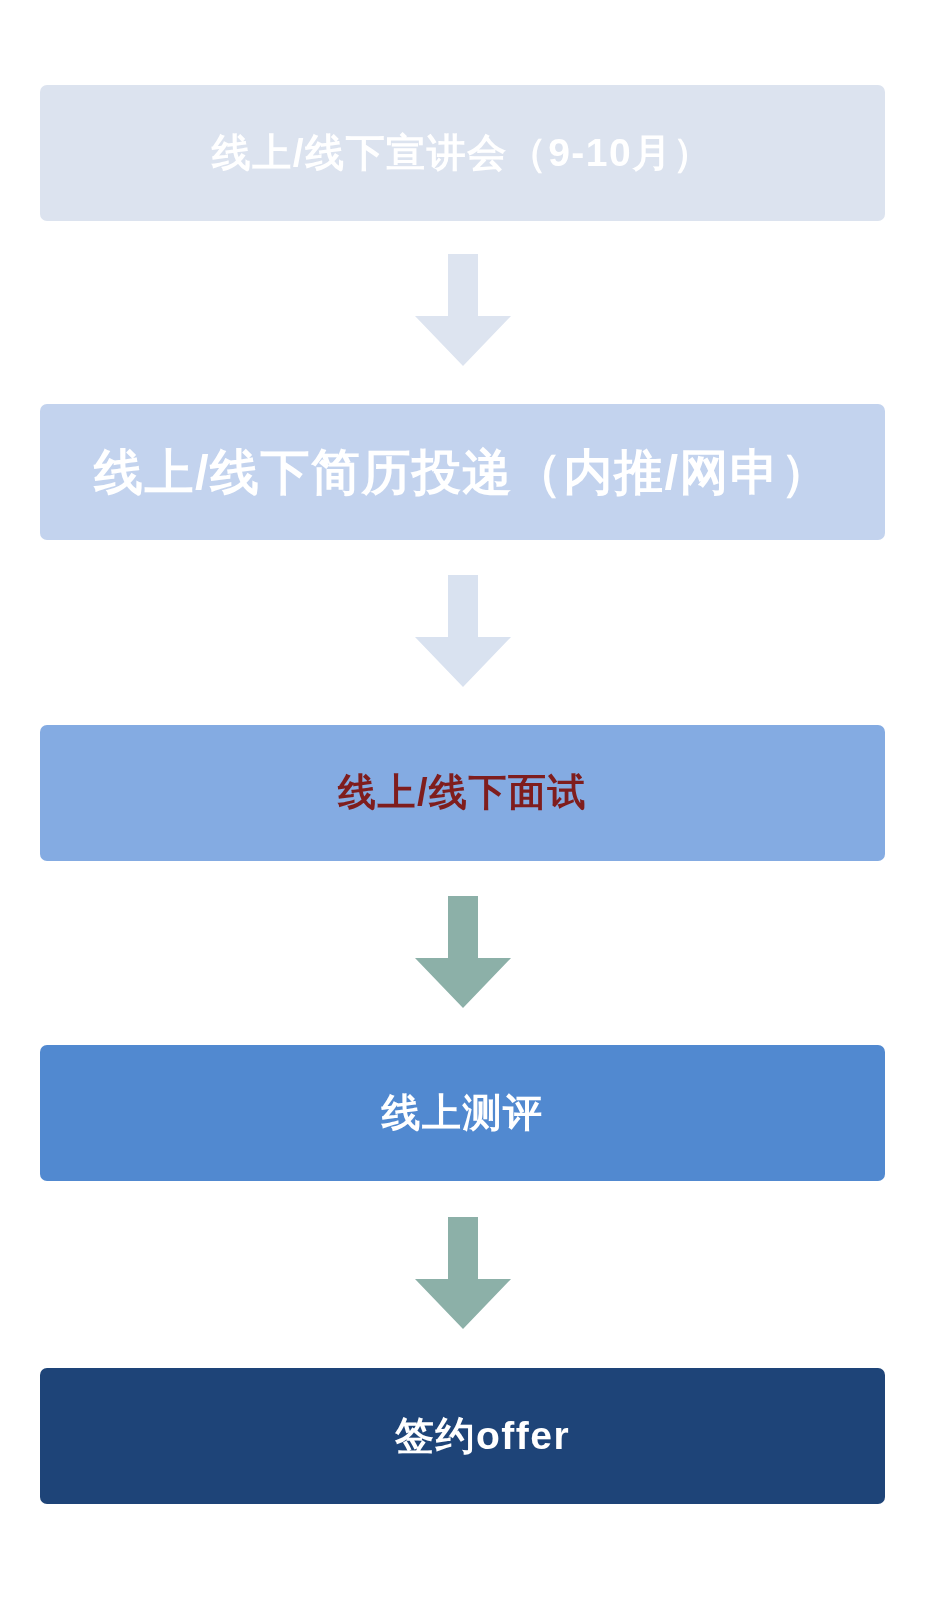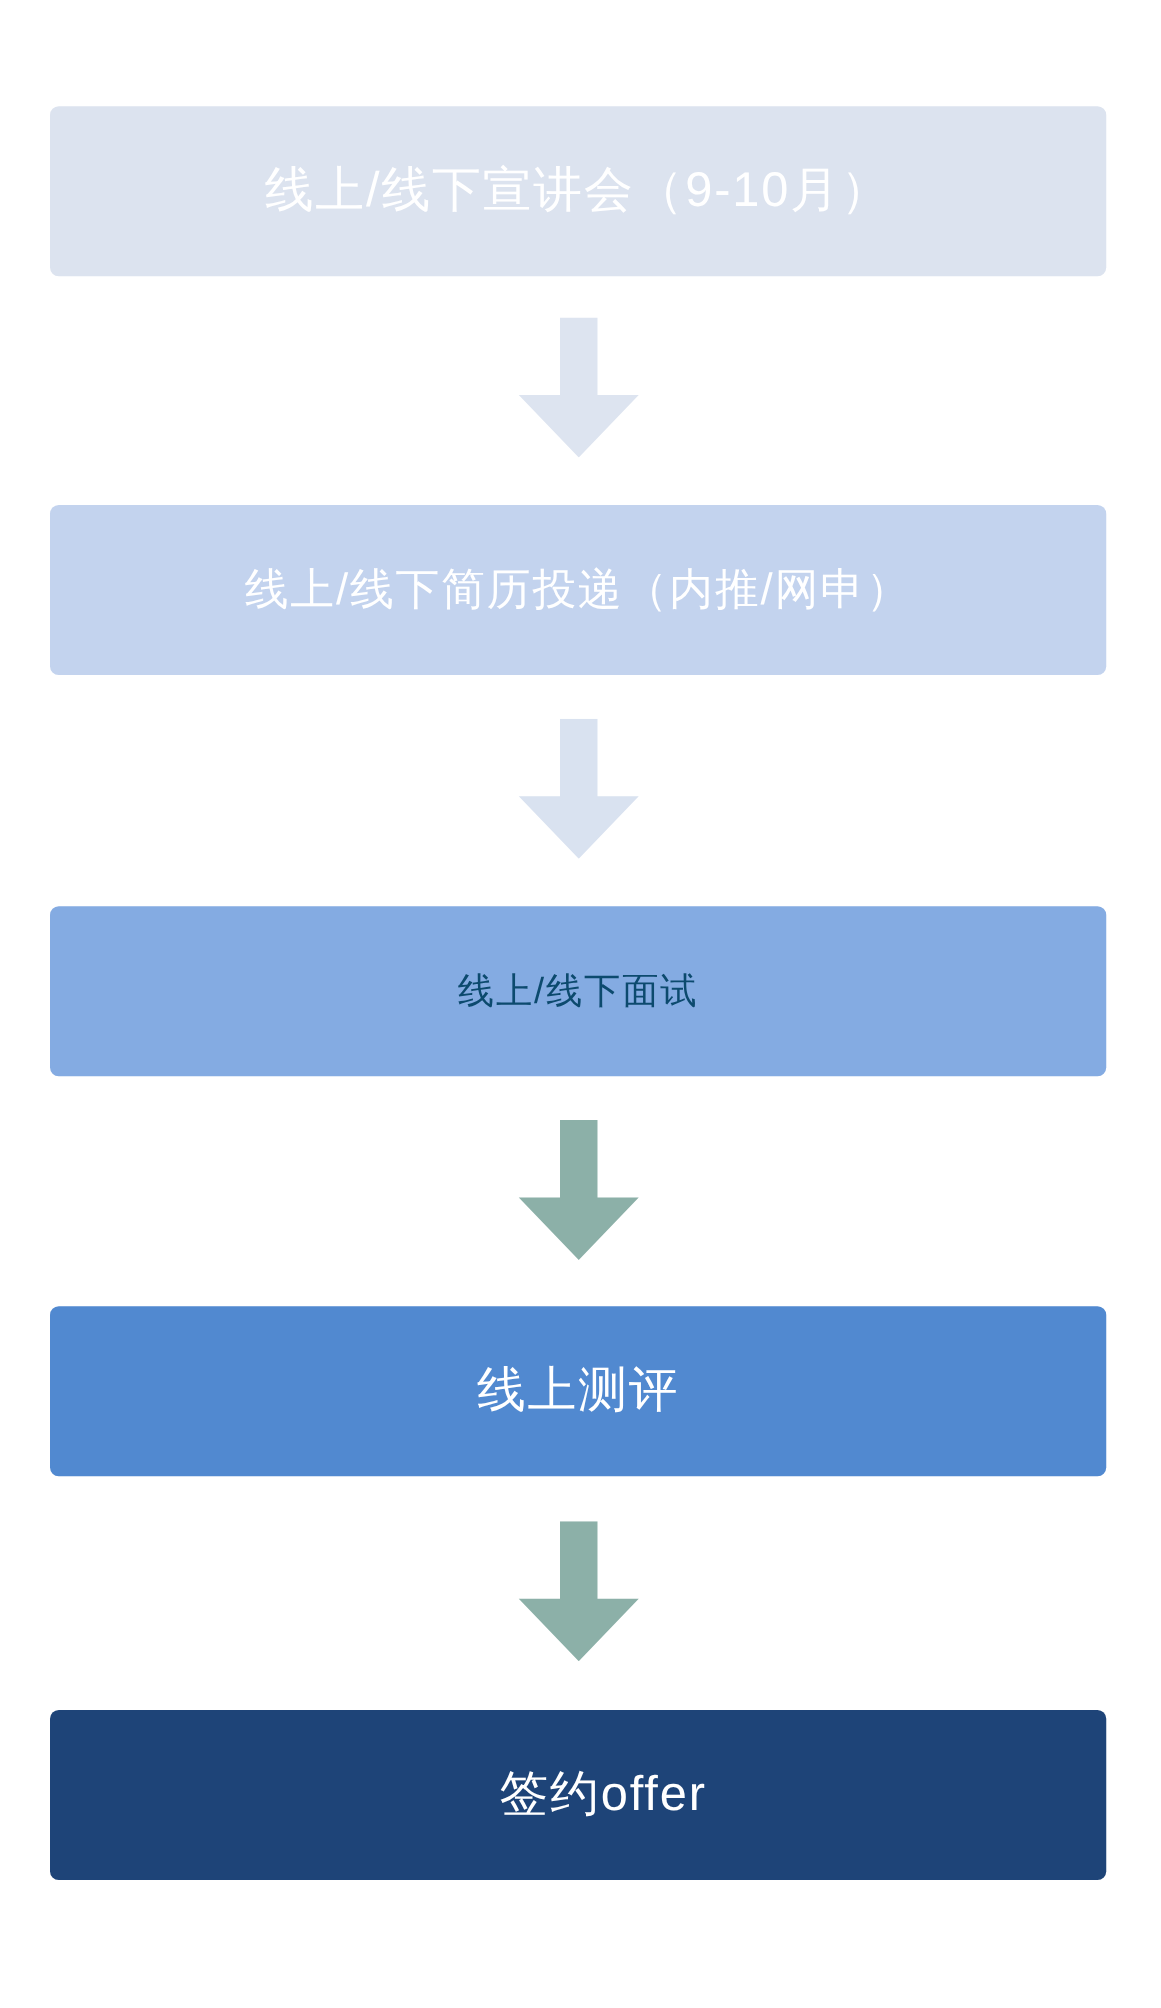--- a/index.html
+++ b/index.html
@@ -25,21 +25,21 @@
     width: 845px;
     border-radius: 7px;
     display: flex;
     align-items: center;
     justify-content: center;
     box-sizing: border-box;
     padding: 0 18px;
   }
   .flow-node-label {
     color: #ffffff;
-    font-weight: normal;
+    font-weight: bold;
     font-size: 39px;
     letter-spacing: 1.5px;
     line-height: 1.2;
     text-align: left;
     white-space: nowrap;
   }
   .flow-arrow {
     position: absolute;
     display: block;
   }
@@ -56,31 +56,31 @@
     <span class="flow-node-label" style="font-size: 39px; color: rgb(255, 255, 255);">线上/线下宣讲会（9-10月）</span>
   </div>
 
   <div class="flow-arrow" id="a1" style="top: 254px; left: 405px; width: 116px; height: 112px;">
     <svg width="116" height="112" viewBox="0 0 116 112" aria-hidden="true">
       <polygon id="a1p" points="43,0 73,0 73,62 106,62 58,112 10,62 43,62" fill="#dde4f0"></polygon>
     </svg>
   </div>
 
   <div class="flow-node" id="n2" style="top: 404px; height: 136px; background: rgb(195, 211, 238);">
-    <span class="flow-node-label" style="font-size: 35px; color: rgb(255, 255, 255);">线上/线下简历投递（内推/网申）</span>
+    <span class="flow-node-label" style="font-size: 49px; color: rgb(255, 255, 255);">线上/线下简历投递（内推/网申）</span>
   </div>
 
   <div class="flow-arrow" id="a2" style="top: 575px; left: 405px; width: 116px; height: 112px;">
     <svg width="116" height="112" viewBox="0 0 116 112" aria-hidden="true">
       <polygon id="a2p" points="43,0 73,0 73,62 106,62 58,112 10,62 43,62" fill="#d9e2f0"></polygon>
     </svg>
   </div>
 
   <div class="flow-node" id="n3" style="top: 725px; height: 136px; background: rgb(132, 171, 226);">
-    <span class="flow-node-label" style="font-size: 29px; color: #0c4a6e;">线上/线下面试</span>
+    <span class="flow-node-label" style="font-size: 38px; color: #7f1d1d;">线上/线下面试</span>
   </div>
 
   <div class="flow-arrow" id="a3" style="top: 896px; left: 405px; width: 116px; height: 112px;">
     <svg width="116" height="112" viewBox="0 0 116 112" aria-hidden="true">
       <polygon id="a3p" points="43,0 73,0 73,62 106,62 58,112 10,62 43,62" fill="#8cb0a8"></polygon>
     </svg>
   </div>
 
   <div class="flow-node" id="n4" style="top: 1045px; height: 136px; background: rgb(81, 137, 208);">
     <span class="flow-node-label" style="font-size: 39px; color: #ffffff;">线上测评</span>

